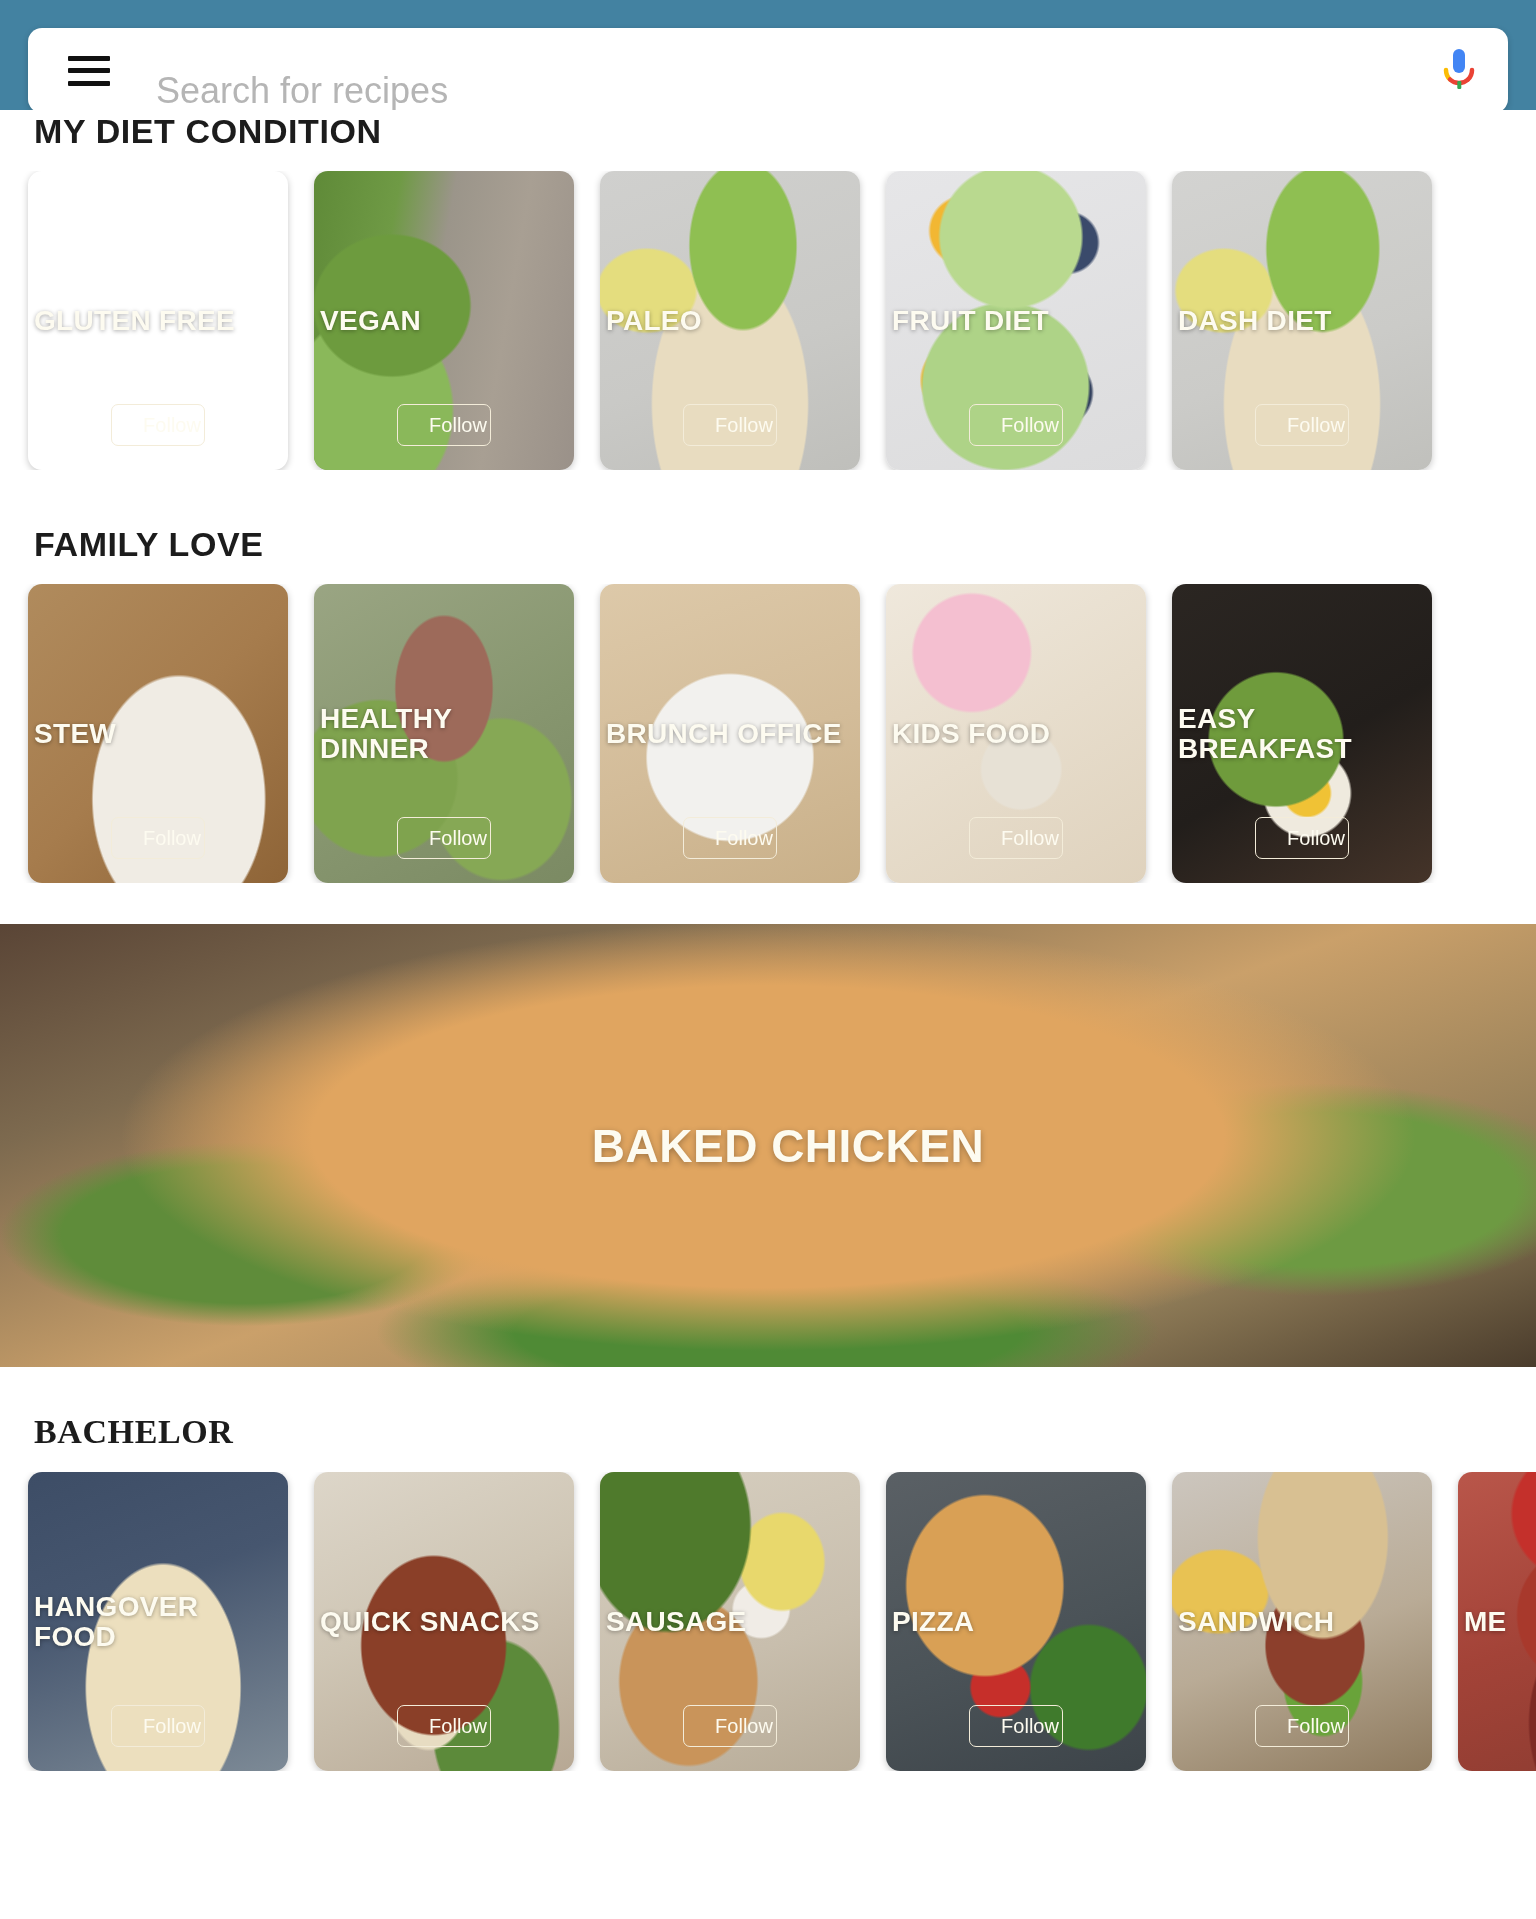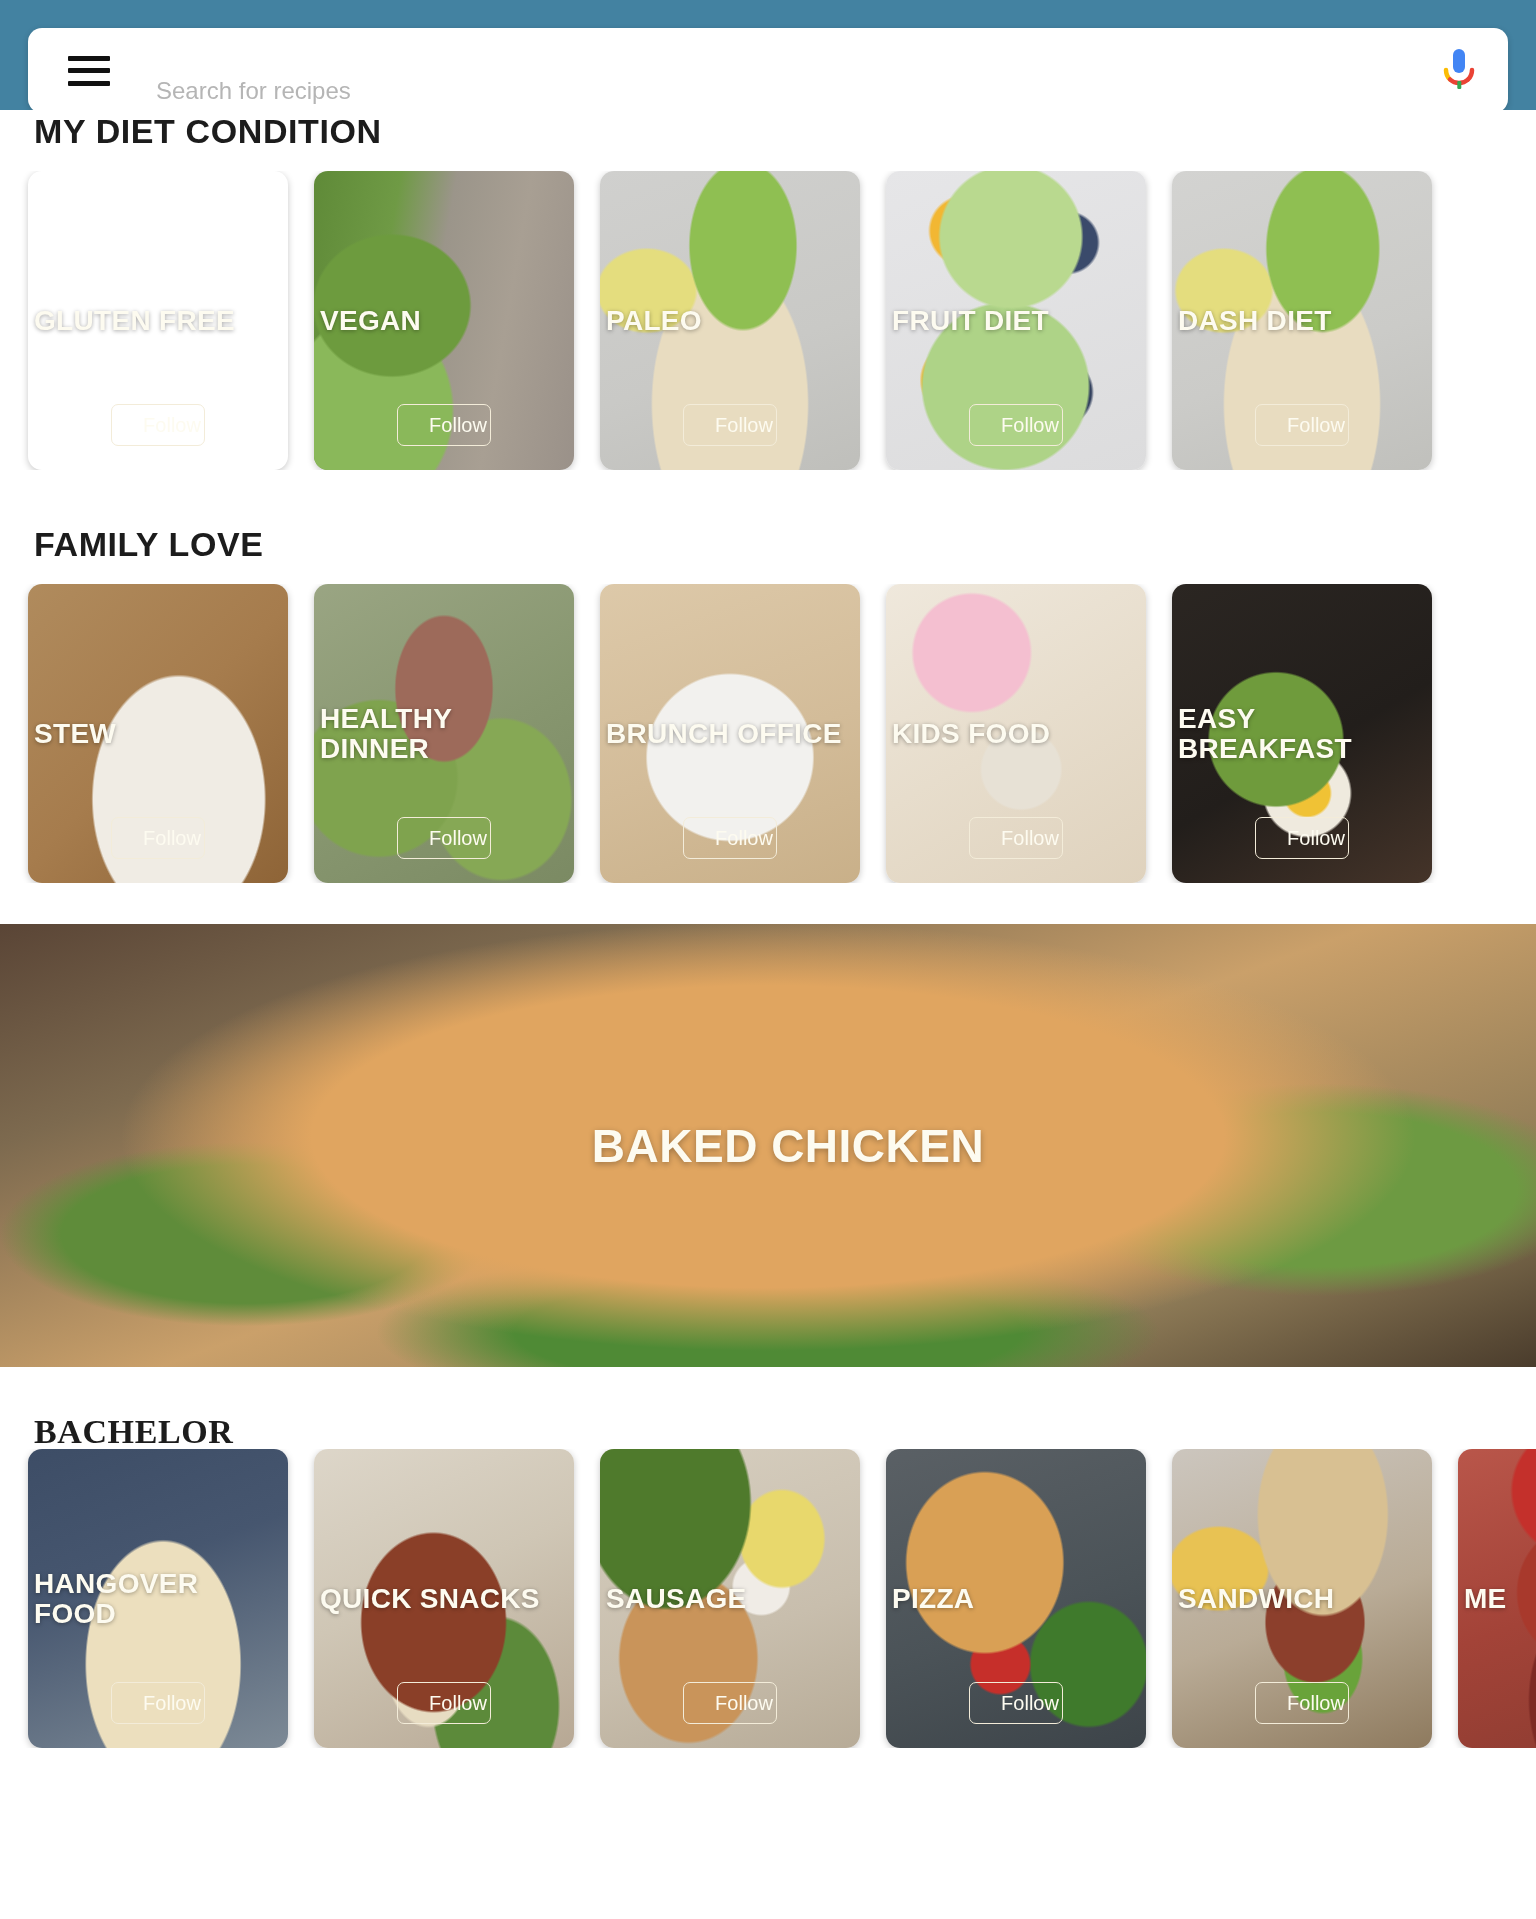--- a/index.html
+++ b/index.html
@@ -45,21 +45,21 @@
     width: 42px;
     height: 5px;
     background: #111111;
     border-radius: 1px;
   }
   .search-input {
     flex: 1 1 auto;
     border: none;
     outline: none;
     margin-left: 46px;
-    font-size: 24px;
+    font-size: 36px;
     font-family: "Liberation Sans", sans-serif;
     color: #333;
     background: transparent;
     margin-top: 40px;
   }
   .search-input::placeholder { color: #b5b5b5; }
   .mic-btn {
     flex: 0 0 auto;
     width: 46px;
     height: 54px;
@@ -303,21 +303,21 @@
          radial-gradient(ellipse 54% 62% at 50% 48%, #e0a560 0 55%, rgba(224,165,96,0) 78%),
          radial-gradient(ellipse 20% 26% at 16% 70%, #5f8c3a 0 60%, transparent 80%),
          radial-gradient(ellipse 22% 30% at 86% 60%, #6d9a42 0 58%, transparent 80%),
          radial-gradient(ellipse 30% 22% at 50% 92%, #4f8a35 0 55%, transparent 85%),
          linear-gradient(160deg,#5a4536 0%,#7d6a4f 22%,#caa06a 50%,#8d7a56 80%,#4a3c2c 100%);"></div>
     <div class="hero-title">BAKED CHICKEN</div>
   </div>
 
   <div>
     <div class="section-title" style="padding-top:48px;font-family:Liberation Serif, serif;">BACHELOR</div>
-    <div class="row" style="">
+    <div class="row" style="margin-top:23px;">
 
       <div class="card">
         <div class="photo" style="background:
              radial-gradient(ellipse at 52% 72%, #ecdfbe 0 40%, transparent 41%),
              radial-gradient(ellipse at 38% 62%, #6b8a3c 0 12%, transparent 13%),
              linear-gradient(160deg,#3d4d66 0%,#46566f 40%,#7d8a96 100%);"></div>
         <div class="card-title">HANGOVER FOOD</div>
         <button class="follow-btn">Follow</button>
       </div>
 

